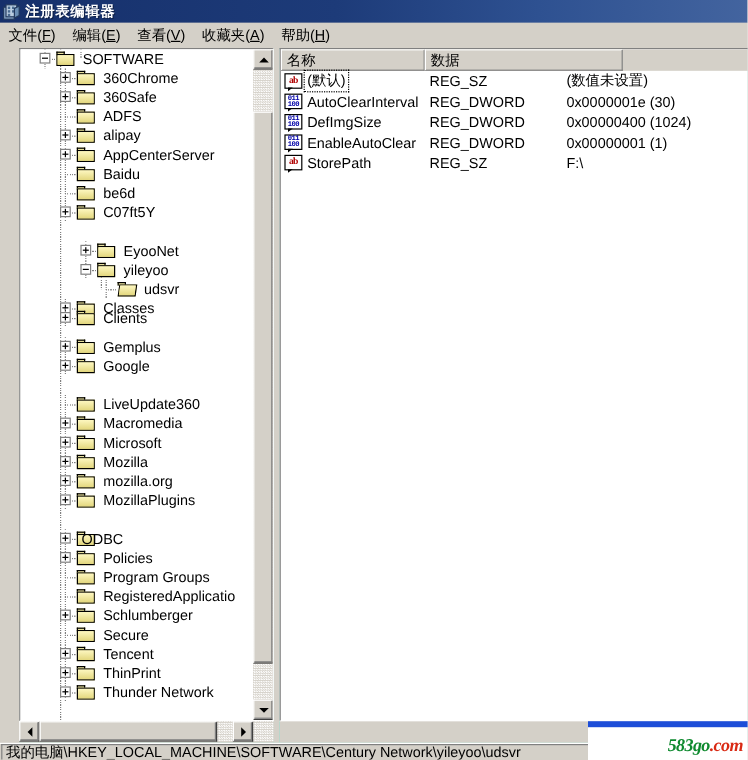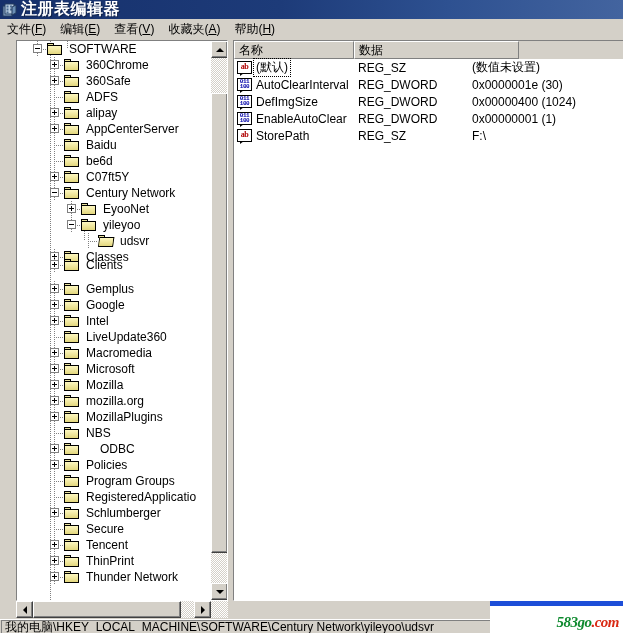--- a/index.html
+++ b/index.html
@@ -11,21 +11,21 @@
   }
   
   #titlebar{
     height:19px;width:623px;
     background:linear-gradient(to right,#16306b 0%,#1d3b79 45%,#2e5191 72%,#43649f 100%);
     display:flex;align-items:center;
     overflow:hidden;
   }
   #title-icon{width:16px;height:16px;margin:0 3px 0 2px;flex:0 0 auto;position:relative;}
   #title-text{
-    color:#fff;font-weight:bold;font-size:16px;letter-spacing:0.5px;
+    color:#fff;font-weight:bold;font-size:12px;letter-spacing:0.5px;
     white-space:nowrap;text-shadow:1px 1px 0 rgba(0,0,0,.35);
   }
   
   #menubar{
     height:20px;width:623px;background:#d4d0c8;
     display:flex;align-items:center;
     border-bottom:1px solid #d4d0c8;
   }
   .menu-item{
     padding:2px 7px 2px 7px;font-size:12px;color:#000;white-space:nowrap;cursor:default;
@@ -360,31 +360,20 @@
             <div class="hline" style="left: 37px; top: 8px; width: 9px;"></div>
             <div class="vline" style="left: 37px; top: 0px; height: 16px;"></div>
             <div class="expander plus" style="left: 33px; top: 3px;"></div>
             <div class="folder" style="position: absolute; left: 47px; top: 2px;">
               <span class="tab"></span>
               <span class="body"></span>
               <span class="shade"></span>
             </div>
             <span class="tlabel" style="position: absolute; left: 66px;">C07ft5Y</span>
           </div>
-          <div class="tnode" style="top: 144px;">
-            <div class="hline" style="left: 37px; top: 8px; width: 9px;"></div>
-            <div class="vline" style="left: 37px; top: 0px; height: 16px;"></div>
-            <div class="expander" style="left: 33px; top: 3px;"></div>
-            <div class="folder" style="position: absolute; left: 47px; top: 2px;">
-              <span class="tab"></span>
-              <span class="body"></span>
-              <span class="shade"></span>
-            </div>
-            <span class="tlabel" style="position: absolute; left: 66px;">Century Network</span>
-          </div>
           <div class="tnode" style="top: 160px;">
             <div class="hline" style="left: 54px; top: 8px; width: 9px;"></div>
             <div class="vline" style="left: 54px; top: 0px; height: 16px;"></div>
             <div class="expander plus" style="left: 50px; top: 3px;"></div>
             <div class="folder" style="position: absolute; left: 64px; top: 2px;">
               <span class="tab"></span>
               <span class="body"></span>
               <span class="shade"></span>
             </div>
             <span class="tlabel" style="position: absolute; left: 83px;">EyooNet</span>
@@ -447,31 +436,20 @@
             <div class="hline" style="left: 37px; top: 8px; width: 9px;"></div>
             <div class="vline" style="left: 37px; top: 0px; height: 16px;"></div>
             <div class="expander plus" style="left: 33px; top: 3px;"></div>
             <div class="folder" style="position: absolute; left: 47px; top: 2px;">
               <span class="tab"></span>
               <span class="body"></span>
               <span class="shade"></span>
             </div>
             <span class="tlabel" style="position: absolute; left: 66px;">Google</span>
           </div>
-          <div class="tnode" style="top: 272px;">
-            <div class="hline" style="left: 37px; top: 8px; width: 9px;"></div>
-            <div class="vline" style="left: 37px; top: 0px; height: 16px;"></div>
-            <div class="expander plus" style="left: 33px; top: 3px;"></div>
-            <div class="folder" style="position: absolute; left: 47px; top: 2px;">
-              <span class="tab"></span>
-              <span class="body"></span>
-              <span class="shade"></span>
-            </div>
-            <span class="tlabel" style="position: absolute; left: 66px;">Intel</span>
-          </div>
           <div class="tnode" style="top: 288px;">
             <div class="hline" style="left: 37px; top: 8px; width: 9px;"></div>
             <div class="vline" style="left: 37px; top: 0px; height: 16px;"></div>
             <div class="folder" style="position: absolute; left: 47px; top: 2px;">
               <span class="tab"></span>
               <span class="body"></span>
               <span class="shade"></span>
             </div>
             <span class="tlabel" style="position: absolute; left: 66px;">LiveUpdate360</span>
           </div>
@@ -523,40 +501,30 @@
             <div class="hline" style="left: 37px; top: 8px; width: 9px;"></div>
             <div class="vline" style="left: 37px; top: 0px; height: 16px;"></div>
             <div class="expander plus" style="left: 33px; top: 3px;"></div>
             <div class="folder" style="position: absolute; left: 47px; top: 2px;">
               <span class="tab"></span>
               <span class="body"></span>
               <span class="shade"></span>
             </div>
             <span class="tlabel" style="position: absolute; left: 66px;">MozillaPlugins</span>
           </div>
-          <div class="tnode" style="top: 384px;">
-            <div class="hline" style="left: 37px; top: 8px; width: 9px;"></div>
-            <div class="vline" style="left: 37px; top: 0px; height: 16px;"></div>
-            <div class="folder" style="position: absolute; left: 47px; top: 2px;">
-              <span class="tab"></span>
-              <span class="body"></span>
-              <span class="shade"></span>
-            </div>
-            <span class="tlabel" style="position: absolute; left: 66px;">NBS</span>
-          </div>
           <div class="tnode" style="top: 400px;">
             <div class="hline" style="left: 37px; top: 8px; width: 9px;"></div>
             <div class="vline" style="left: 37px; top: 0px; height: 16px;"></div>
             <div class="expander plus" style="left: 33px; top: 3px;"></div>
             <div class="folder" style="position: absolute; left: 47px; top: 2px;">
               <span class="tab"></span>
               <span class="body"></span>
               <span class="shade"></span>
             </div>
-            <span class="tlabel" style="position: absolute; left: 80px;">ODBC</span>
+            <span class="tlabel" style="position: absolute; left: 48px;">ODBC</span>
           </div>
           <div class="tnode" style="top: 416px;">
             <div class="hline" style="left: 37px; top: 8px; width: 9px;"></div>
             <div class="vline" style="left: 37px; top: 0px; height: 16px;"></div>
             <div class="expander plus" style="left: 33px; top: 3px;"></div>
             <div class="folder" style="position: absolute; left: 47px; top: 2px;">
               <span class="tab"></span>
               <span class="body"></span>
               <span class="shade"></span>
             </div>

